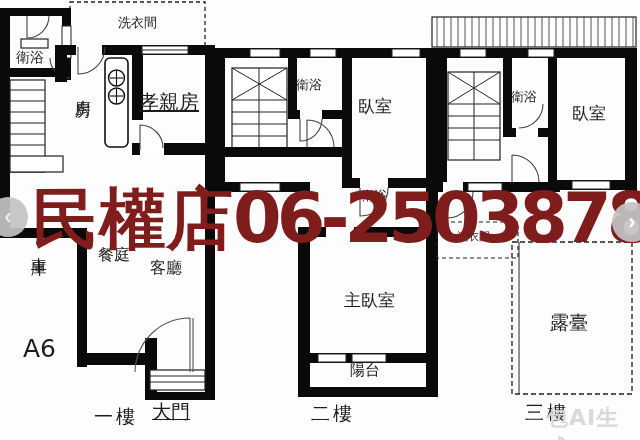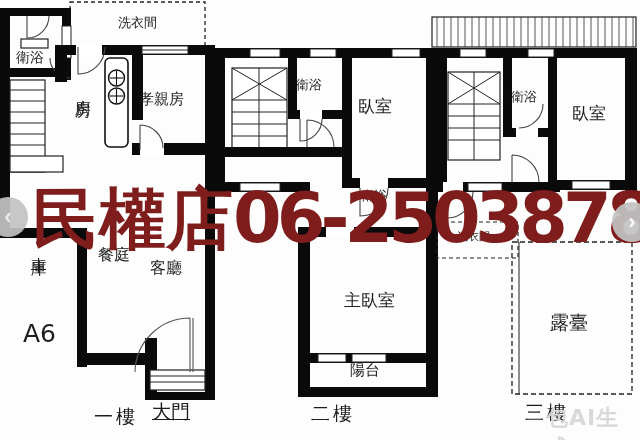--- a/index.html
+++ b/index.html
@@ -192,25 +192,25 @@
       <path d="M 447,192 L 447,218 A 26 26 0 0 0 473,192" fill="none" stroke="#444" stroke-width="1.1"></path>
 
       <rect x="512" y="242" width="120" height="152" fill="none" stroke="#222" stroke-width="1.3" stroke-dasharray="5 3"></rect>
       <line x1="519" y1="242" x2="519" y2="394" stroke="#222" stroke-width="1"></line>
     </g>
   </svg>
 
   <div class="lbl" style="left:118px; top:16px; font-size:13px;">洗衣間</div>
   <div class="lbl" style="left:16px; top:50px; font-size:14px;">衛浴</div>
   <div class="lbl vlabel" style="left:74px; top:86px; font-size:16px;">廚房</div>
-  <div class="lbl" style="left:139px; top:92px; font-size:15px;">孝親房</div>
+  <div class="lbl" style="left:139px; top:92px; font-size:20px;text-decoration:underline;">孝親房</div>
   <div class="lbl" style="left:98px; top:247px; font-size:16px;">餐庭</div>
   <div class="lbl" style="left:150px; top:260px; font-size:16px;">客廳</div>
   <div class="lbl vlabel" style="left:30px; top:244px; font-size:16px;">車庫</div>
-  <div class="lbl" style="left:23px; top:321px; font-size:25px;">A6</div>
+  <div class="lbl" style="left:23px; top:336px; font-size:25px;">A6</div>
   <div class="lbl" style="left:152px; top:402px; font-size:19px;text-decoration:underline;">大門</div>
   <div class="lbl floor-name" style="left:94px; top:407px;">一樓</div>
 
   <div class="lbl" style="left:296px; top:78px; font-size:13px;">衛浴</div>
   <div class="lbl" style="left:358px; top:98px; font-size:17px;">臥室</div>
   <div class="lbl" style="left:361px; top:189px; font-size:13px;">衛浴</div>
   <div class="lbl" style="left:344px; top:292px; font-size:17px;">主臥室</div>
   <div class="lbl" style="left:350px; top:363px; font-size:15px;">陽台</div>
   <div class="lbl floor-name" style="left:311px; top:404px;">二樓</div>
 

